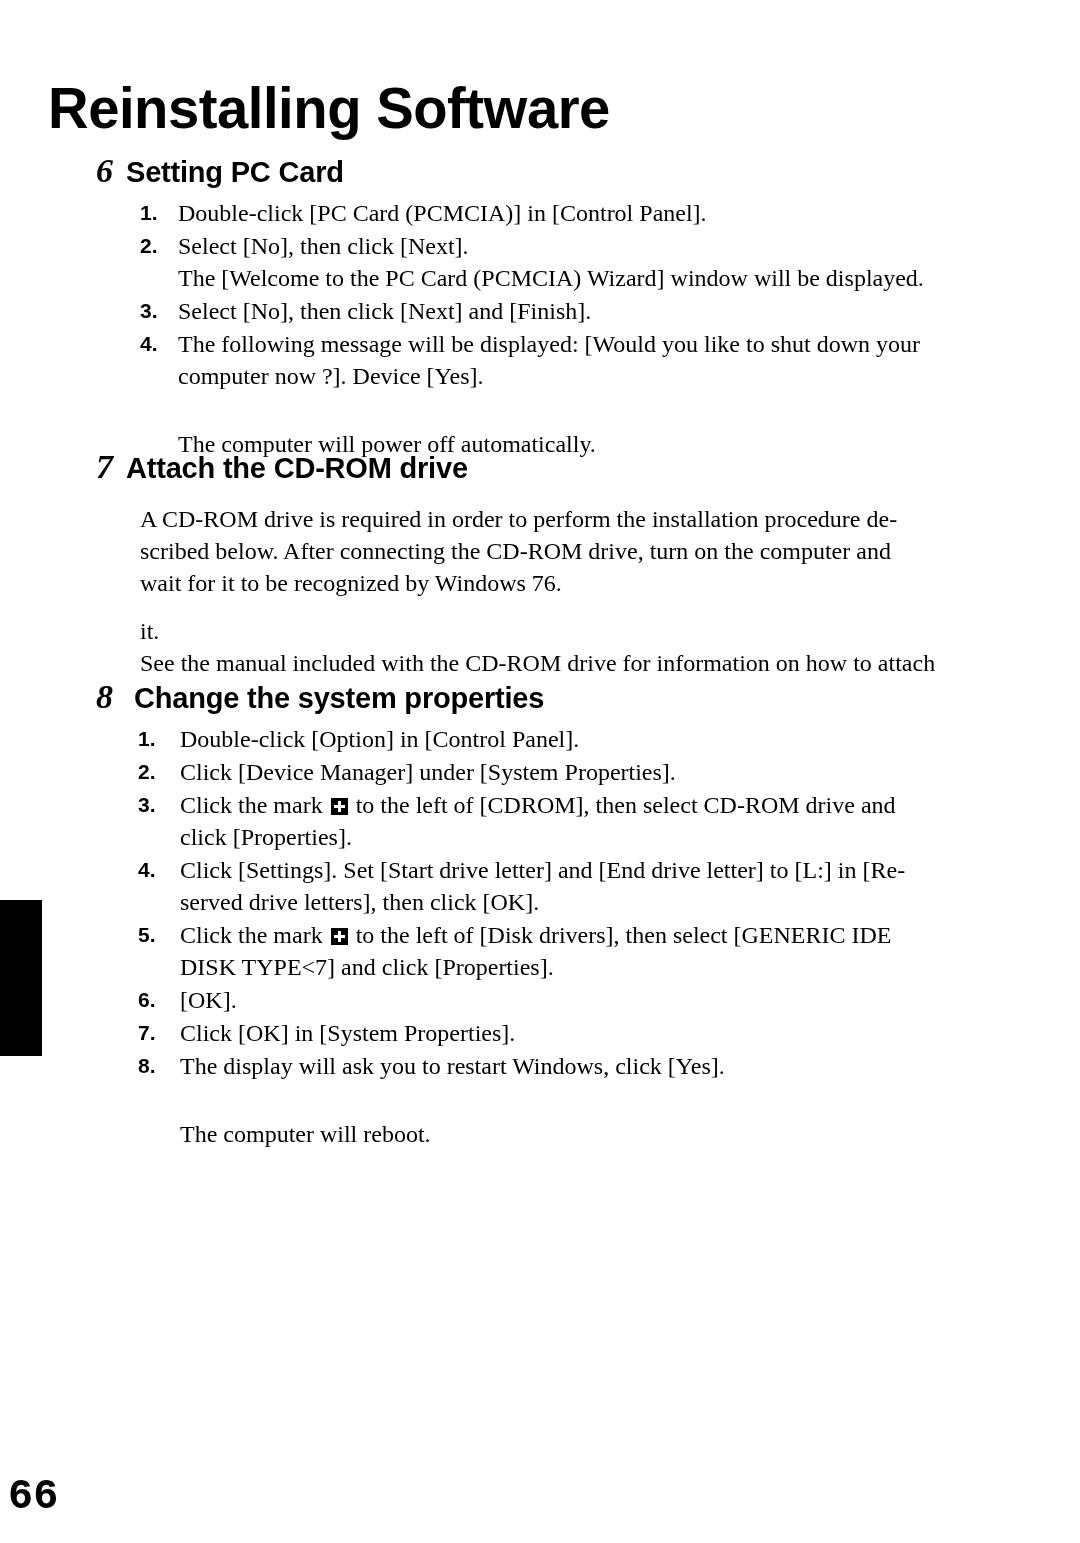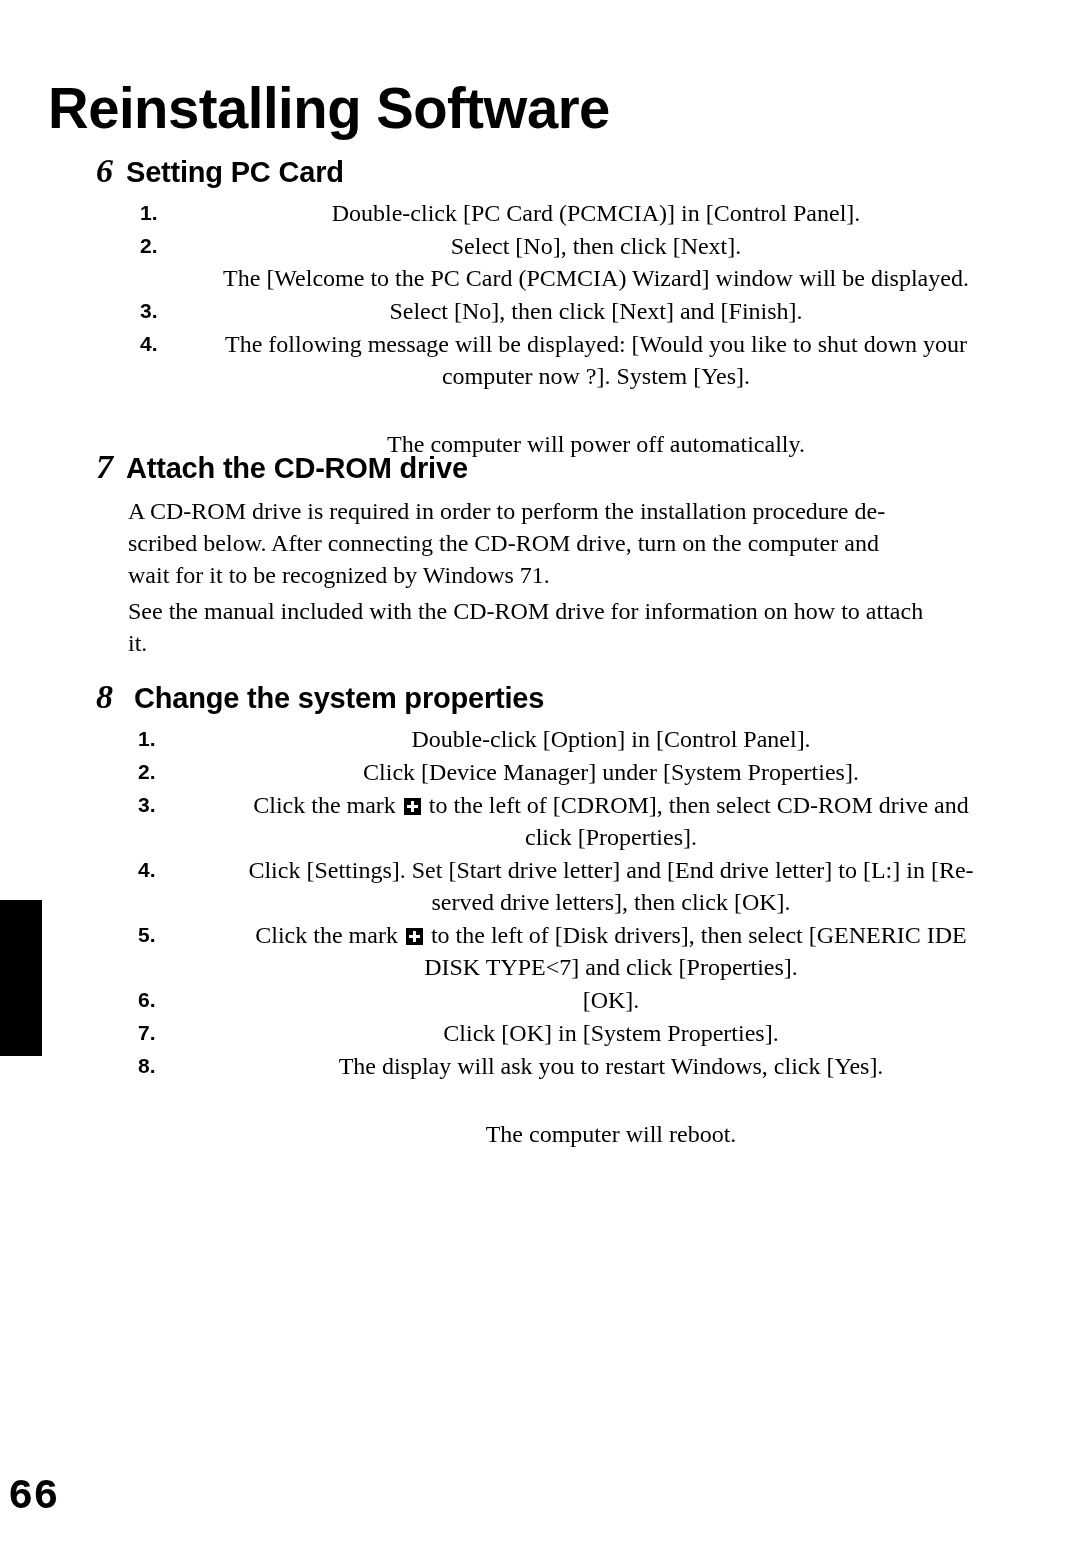--- a/index.html
+++ b/index.html
@@ -96,21 +96,20 @@
     font-size: 21px;
     line-height: 32px;
     width: 38px;
     flex: 0 0 auto;
     text-align: left;
   }
   .step-body {
     flex: 1 1 auto;
     font-size: 24px;
     line-height: 32px;
-    text-align: center;
   }
   .step-line {
     display: block;
   }
   .step-sub {
     display: block;
     margin-top: 36px;
   }
 
   
@@ -122,21 +121,21 @@
   .list-8 .step-num { width: 42px; }
 
   
   .para-block {
     padding-left: 124px;
     padding-right: 42px;
   }
   .para {
     font-size: 24px;
     line-height: 32px;
-    margin: 4px;
+    margin: 16px;
   }
   .para-line {
     display: block;
     white-space: pre-wrap;
   }
 
   
   .mark-plus {
     display: inline-block;
     width: 17px;
@@ -213,41 +212,41 @@
       <li class="step">
         <span class="step-num">3.</span>
         <span class="step-body">
           <span class="step-line">Select [No], then click [Next] and [Finish].</span>
         </span>
       </li>
       <li class="step">
         <span class="step-num">4.</span>
         <span class="step-body">
           <span class="step-line">The following message will be displayed: [Would you like to shut down your</span>
-          <span class="step-line">computer now ?].  System [Yes].</span>
+          <span class="step-line">computer now ?].  Device [Yes].</span>
           <span class="step-sub">The computer will power off automatically.</span>
         </span>
       </li>
     </ol>
   </div>
 
   <div class="section" style="top:448px;">
     <div class="sec-head">
       <span class="sec-num">7</span>
       <span class="sec-title">Attach the CD-ROM drive</span>
     </div>
     <div class="para-block" style="margin-top:8px;">
       <p class="para">
         <span class="para-line">A CD-ROM drive is required in order to perform the installation procedure de-</span>
         <span class="para-line">scribed below. After connecting the CD-ROM drive, turn on the computer and</span>
-        <span class="para-line">wait for it to be recognized by Windows 71.</span>
+        <span class="para-line">wait for it to be recognized by Windows 76.</span>
       </p>
       <p class="para">
+        <span class="para-line">it.</span>
         <span class="para-line">See the manual included with the CD-ROM drive for information on how to attach</span>
-        <span class="para-line">it.</span>
       </p>
     </div>
   </div>
 
   <div class="section" style="top:678px;">
     <div class="sec-head">
       <span class="sec-num">8</span>
       <span class="sec-title gap">Change the system properties</span>
     </div>
     <ol class="steps list-8">

